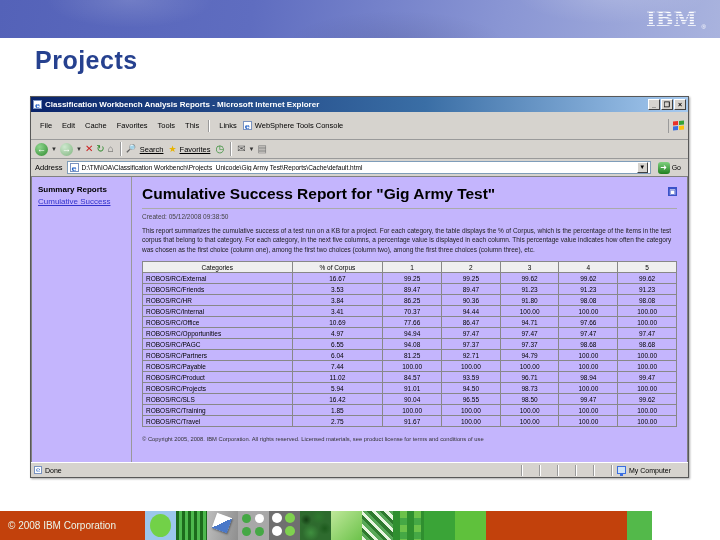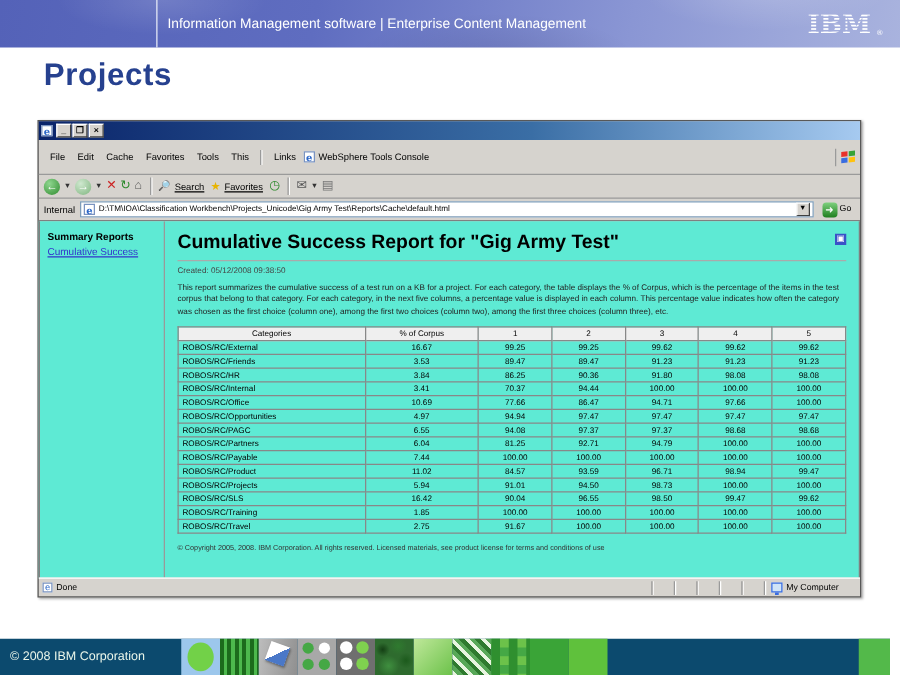--- a/index.html
+++ b/index.html
@@ -54,21 +54,21 @@
   .tb-sep { width:1px; height:14px; background:#9a9a9a; margin:0 3px; box-shadow:1px 0 0 #fff; }
 
   .addressbar { height:18px; display:flex; align-items:center; gap:4px; padding:0 4px; border-bottom:1px solid #808080; }
   .addr-label { font-size:7.5px; }
   .addr-field { flex:1; height:13px; background:#fff; border:1px solid #7f9db9; display:flex; align-items:center; gap:3px; padding:0 2px; overflow:hidden; }
   .addr-url { font-size:6.5px; white-space:nowrap; color:#000; flex:1; overflow:hidden; }
   .addr-drop { width:11px; height:11px; background:#d6d3ce; border:1px solid; border-color:#fff #404040 #404040 #fff; font-size:6px; text-align:center; line-height:9px; }
   .go-btn { display:flex; align-items:center; gap:2px; font-size:7px; padding:0 3px; height:14px; }
   .go-ico { width:12px; height:12px; border-radius:3px; background:linear-gradient(#7ed07e,#1f7f1f); color:#fff; font-size:8px; text-align:center; line-height:12px; }
 
-  .content { flex:1; background:#5eead4; display:flex; overflow:hidden; border:1px solid #808080; border-width:0 1px; }
+  .content { flex:1; background:#c4b5fd; display:flex; overflow:hidden; border:1px solid #808080; border-width:0 1px; }
   .sidebar { width:100px; flex:0 0 auto; border-right:1px solid #999; padding:8px 6px; }
   .sb-head { font-size:8px; font-weight:bold; color:#000; margin-bottom:3px; }
   .sb-link { font-size:8px; color:#3333cc; text-decoration:underline; cursor:pointer; }
 
   .main { flex:1; padding:8px 10px 0 10px; position:relative; overflow:hidden; }
   .rep-headrow { display:flex; align-items:flex-start; }
   .rep-title { font-size:15.5px; font-weight:bold; color:#000; flex:1; font-family:"Liberation Sans",sans-serif; }
   .print-ico { width:9px; height:9px; background:#3a52c8; color:#fff; font-size:7px; text-align:center; line-height:9px; flex:0 0 auto; margin-top:2px; }
   .rep-rule { border:none; border-top:1px solid #aaa; margin:5px 0 4px 0; }
   .created { font-size:6.5px; color:#444; margin-bottom:6px; }
@@ -84,21 +84,21 @@
 
   .statusbar { height:15px; display:flex; align-items:center; padding:0 3px; gap:3px; border-top:1px solid #fff; font-size:7px; }
   .st-ico { width:8px; height:8px; background:#fff; border:1px solid #7a93c0; color:#2a66c8; font-size:7px; line-height:7px; text-align:center; font-family:"DejaVu Serif",serif; }
   .st-panels { margin-left:auto; display:flex; align-items:center; height:11px; }
   .st-cell { width:18px; height:11px; border-left:1px solid #9a9a9a; box-shadow:inset 1px 0 0 #fff; }
   .st-right { display:flex; align-items:center; gap:3px; border-left:1px solid #9a9a9a; box-shadow:inset 1px 0 0 #fff; padding:0 14px 0 5px; height:11px; }
   .mycomp-ico { width:9px; height:8px; background:#cfe4f7; border:1px solid #3a6de0; position:relative; }
   .mycomp-ico::after { content:""; position:absolute; left:2px; right:2px; bottom:-3px; height:2px; background:#3a6de0; }
 
   
-  .footer { position:absolute; left:0; top:511px; width:712px; height:29px; background:#0c4a6e; display:flex; }
+  .footer { position:absolute; left:0; top:511px; width:652px; height:29px; background:#c2410c; display:flex; }
   .copyright { position:absolute; left:8px; top:0; height:29px; display:flex; align-items:center; color:#eaf6ea; font-size:10px; z-index:2; }
   .tiles { position:absolute; left:145px; top:0; height:29px; display:flex; }
   .tile { width:31px; height:29px; flex:0 0 auto; position:relative; overflow:hidden; }
   .tl-circle { background:#9cc7ec; } .tl-circle::after { content:""; position:absolute; left:5px; top:3px; width:21px; height:23px; border-radius:50%; background:#72d148; }
   .tl-stripes { background:repeating-linear-gradient(90deg,#1c6b1c 0 3px,#4db84d 3px 6px); }
   .tl-envelope { background:linear-gradient(100deg,#bdbdbd,#8f8f8f); } .tl-envelope::after { content:""; position:absolute; left:7px; top:4px; width:16px; height:16px; background:linear-gradient(135deg,#fff 50%,#4a78c8 50%); transform:rotate(20deg); box-shadow:1px 1px 2px rgba(0,0,0,.4); }
   .tl-dots1 { background:#a8a8a8; } .tl-dots1 i { position:absolute; width:9px; height:9px; border-radius:50%; }
   .tl-dots2 { background:#6f6f6f; } .tl-dots2 i { position:absolute; width:10px; height:10px; border-radius:50%; }
   .tl-foliage { background:
       radial-gradient(8px 8px at 20% 30%, #143f14, transparent 70%),
@@ -111,21 +111,20 @@
       linear-gradient(90deg,#2f8f2f 50%,transparent 50%),
       linear-gradient(#6cc24a 50%,#45a845 50%); background-size:14px 14px; }
   .tl-green1 { background:#3aa437; } .tl-green2 { background:#5fc13c; }
   .tl-endlight { position:absolute; right:0; top:0; width:25px; height:29px; background:#53b94a; }
 </style>
 </head>
 <body>
 
 <div class="band">
   <div class="band-swirl"></div>
-  <div class="brand-text">Information Management software | Enterprise Content Management</div>
   <div class="ibm-logo">
     <svg width="52" height="22" viewBox="0 0 52 22">
       <defs>
         <mask id="bars">
           <rect width="52" height="22" fill="#fff"></rect>
           <rect y="2.4" width="52" height="1.3" fill="#000"></rect>
             <rect y="5.1" width="52" height="1.3" fill="#000"></rect>
           <rect y="7.8" width="52" height="1.3" fill="#000"></rect>
             <rect y="10.5" width="52" height="1.3" fill="#000"></rect>
           <rect y="13.2" width="52" height="1.3" fill="#000"></rect>
@@ -137,20 +136,21 @@
     </svg>
   </div>
   <div class="ibm-r">®</div>
 </div>
 
 <div class="slide-title">Projects</div>
 
 <div class="win">
   <div class="titlebar">
     <span class="ie-ico">e</span>
+    <span class="title-text">Classification Workbench Analysis Reports - Microsoft Internet Explorer</span>
     <span class="winbtns">
       <span class="wbtn">_</span>
       <span class="wbtn">❐</span>
       <span class="wbtn">×</span>
     </span>
   </div>
 
   <div class="menubar">
     <span class="menu-item">File</span>
     <span class="menu-item">Edit</span>
@@ -188,21 +188,21 @@
     <span class="t-ico" style="color:#e8b400;font-size:9px;">★</span>
     <span class="t-label">Favorites</span>
     <span class="t-ico" style="color:#2e8b2e;">◷</span>
     <span class="tb-sep"></span>
     <span class="t-ico" style="color:#555;">✉</span>
     <span class="caret">▼</span>
     <span class="t-ico" style="color:#777;">▤</span>
   </div>
 
   <div class="addressbar">
-    <span class="addr-label">Internal</span>
+    <span class="addr-label">Address</span>
     <span class="addr-field">
       <span class="ie-ico">e</span>
       <span class="addr-url">D:\TM\IOA\Classification Workbench\Projects_Unicode\Gig Army Test\Reports\Cache\default.html</span>
       <span class="addr-drop">▼</span>
     </span>
     <span class="go-btn">
       <span class="go-ico">➜</span>
       <span>Go</span>
     </span>
   </div>

